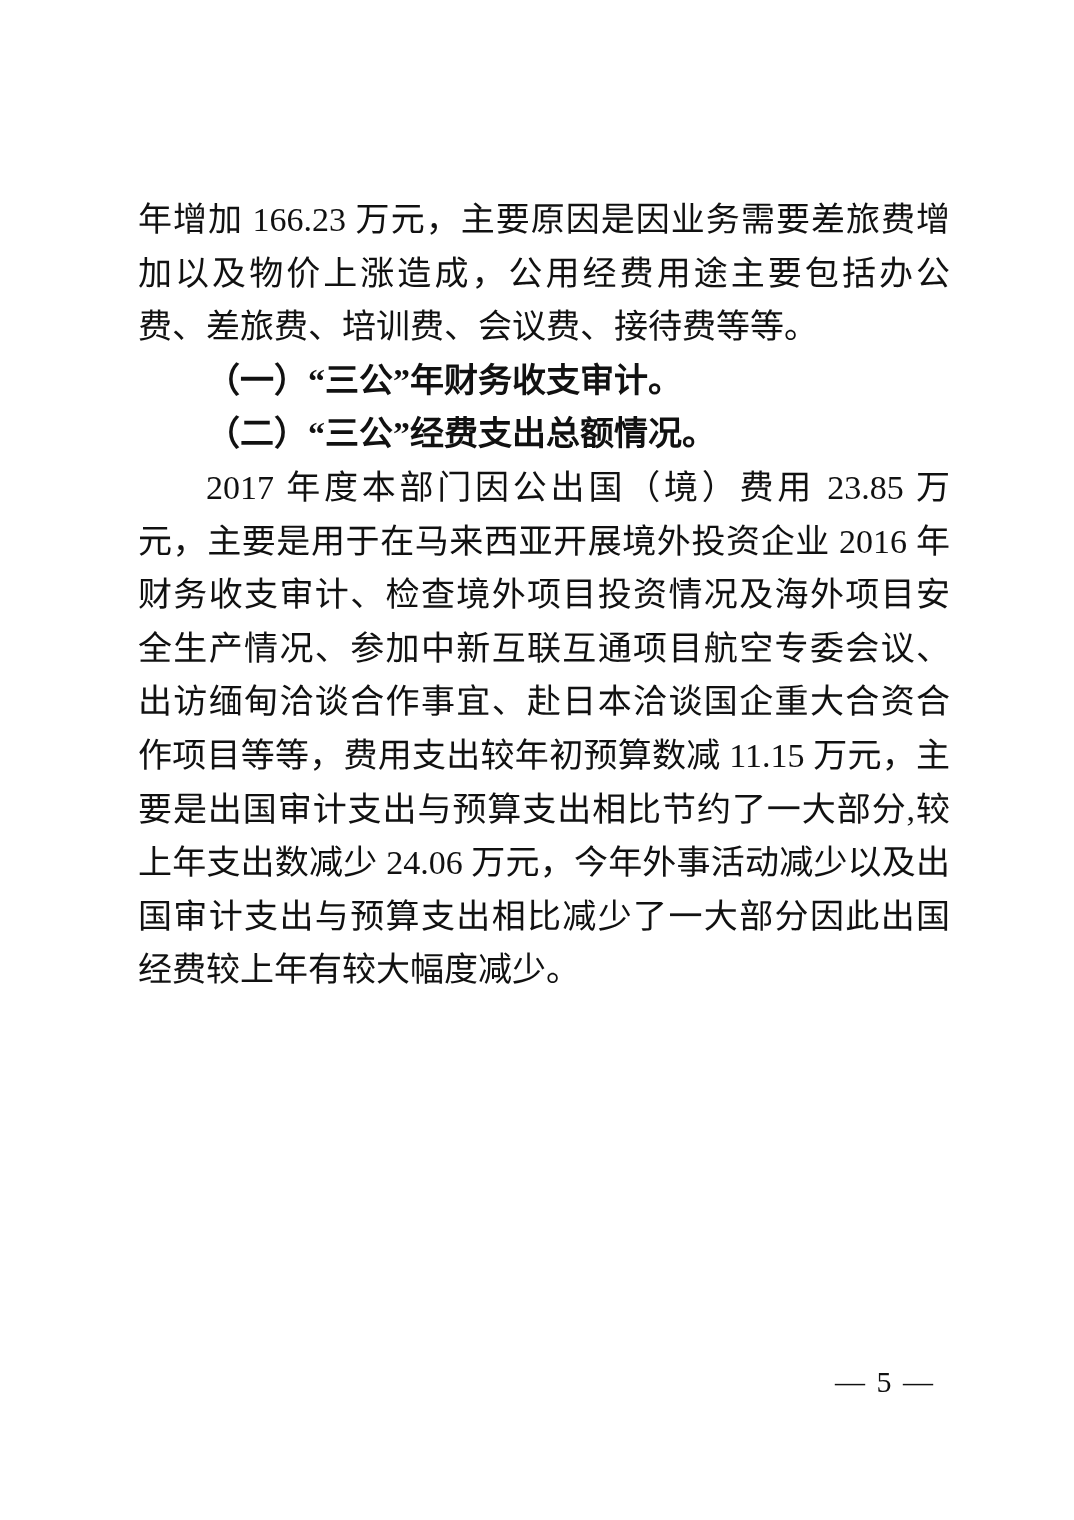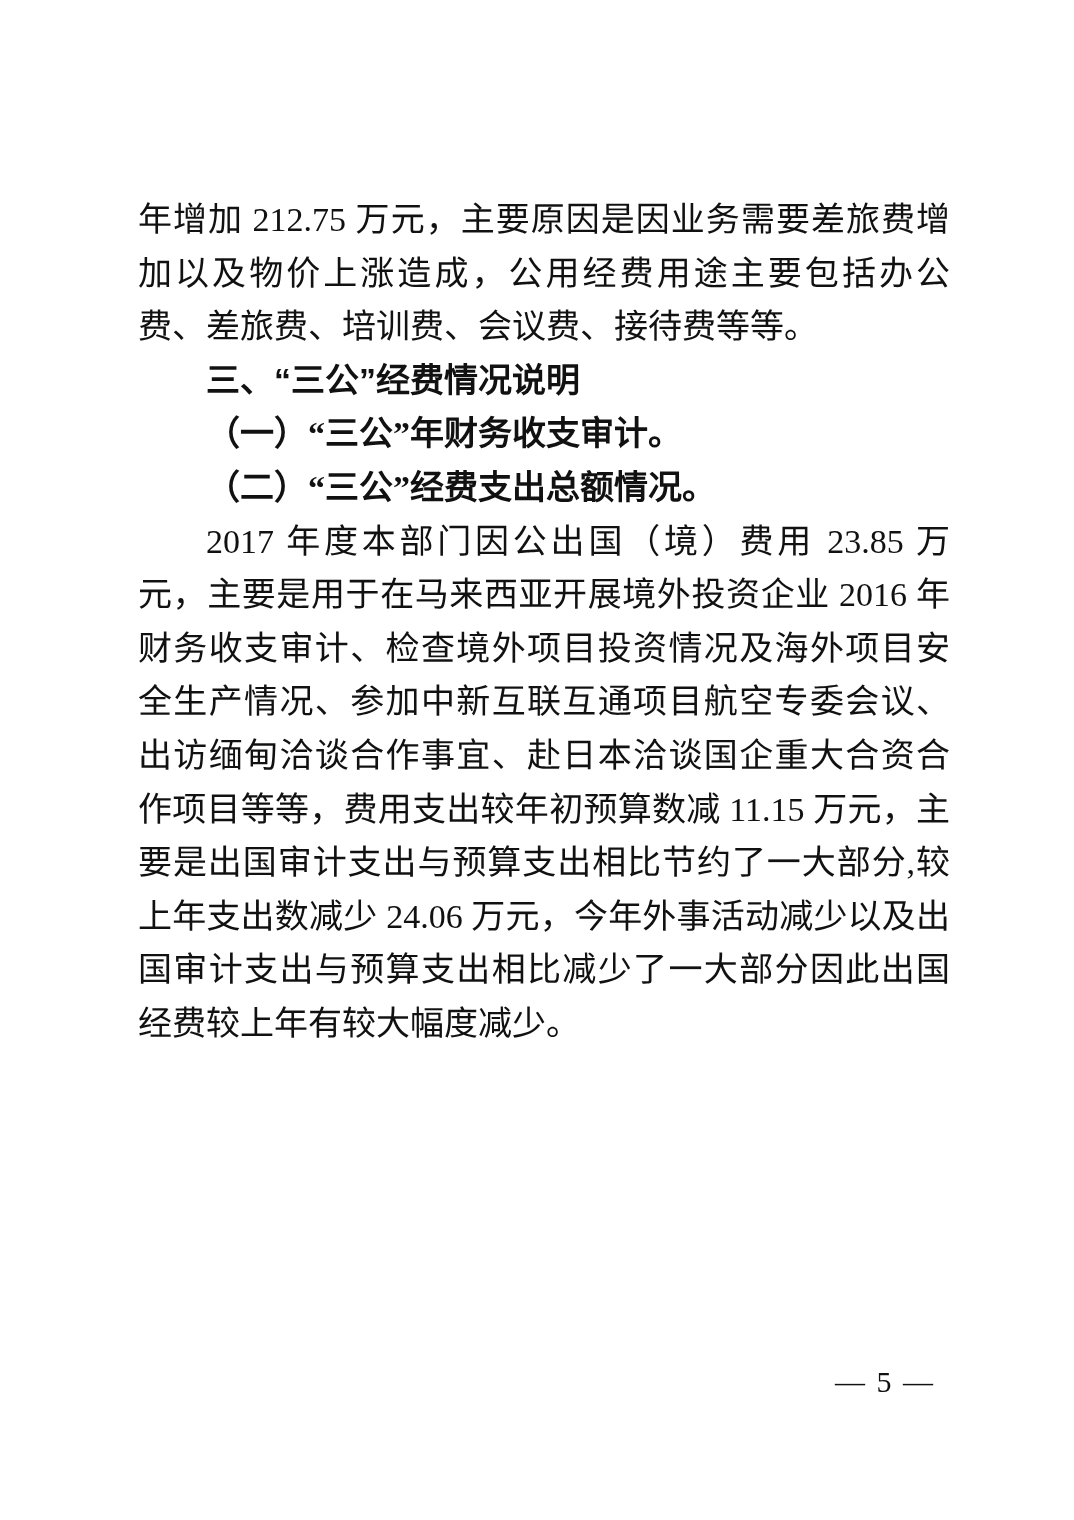--- a/index.html
+++ b/index.html
@@ -50,21 +50,20 @@
     letter-spacing: 2px;
     color: #111111;
     font-family: "Liberation Serif", "DejaVu Serif", serif;
   }
 </style>
 </head>
 <body>
 
 <div class="page">
   <div class="doc-text">
-    <p class="para-continuation">年增加 212.75 万元，主要原因是因业务需要差旅费增加以及物价上涨造成，公用经费用途主要包括办公费、差旅费、培训费、会议费、接待费等等。</p>
-    <p class="heading-1">三、“三公”经费情况说明</p>
+    <p class="para-continuation">年增加 166.23 万元，主要原因是因业务需要差旅费增加以及物价上涨造成，公用经费用途主要包括办公费、差旅费、培训费、会议费、接待费等等。</p>
     <p class="heading-2">（一）“三公”年财务收支审计。</p>
     <p class="heading-2">（二）“三公”经费支出总额情况。</p>
     <p class="para-body">2017 年度本部门因公出国（境）费用 23.85 万元，主要是用于在马来西亚开展境外投资企业 2016 年财务收支审计、检查境外项目投资情况及海外项目安全生产情况、参加中新互联互通项目航空专委会议、出访缅甸洽谈合作事宜、赴日本洽谈国企重大合资合作项目等等，费用支出较年初预算数减 11.15 万元，主要是出国审计支出与预算支出相比节约了一大部分,较上年支出数减少 24.06 万元，今年外事活动减少以及出国审计支出与预算支出相比减少了一大部分因此出国经费较上年有较大幅度减少。</p>
   </div>
 
   <div class="page-footer">— 5 —</div>
 </div>
 
 </body></html>

